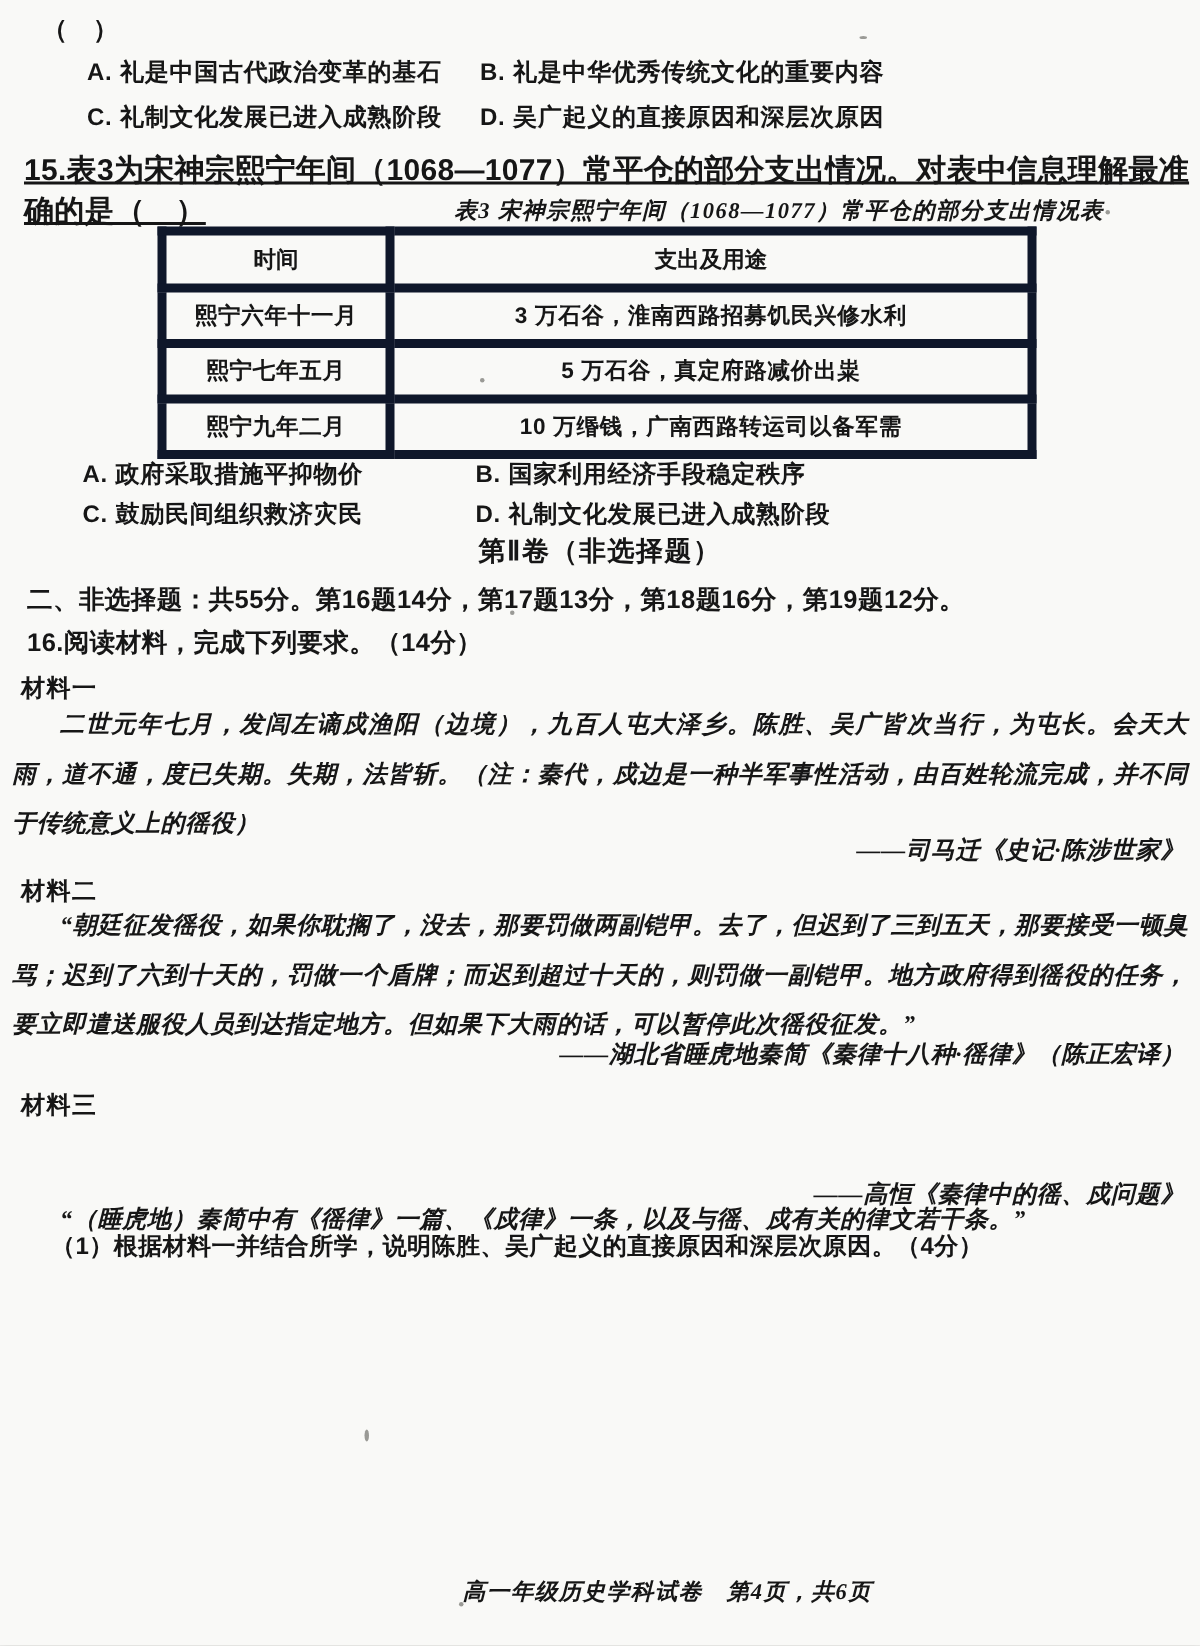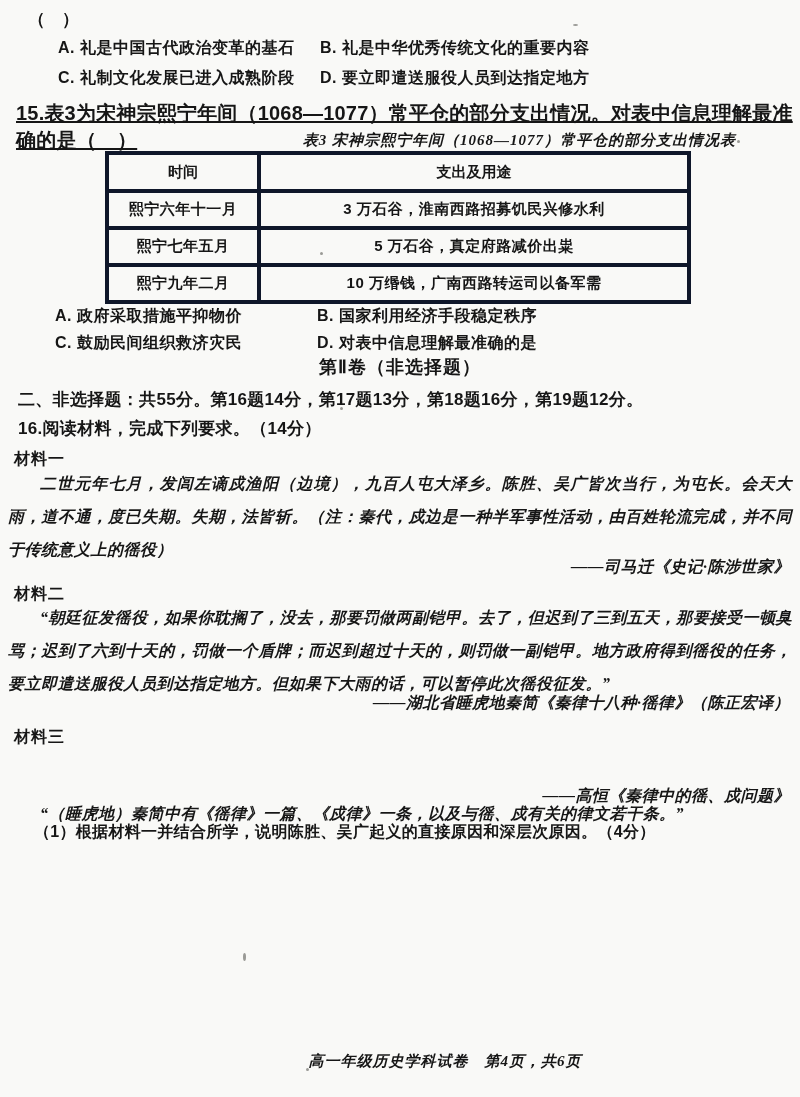--- a/index.html
+++ b/index.html
@@ -25,21 +25,21 @@
   .stem15 { font-size:20px; letter-spacing:.2px;text-decoration:underline; }
 
   .tbl-title { width:736px; text-align:right; font-size:15px; letter-spacing:1px; }
   table.exam {
     position:absolute; left:105px; top:151px;
     width:586px;
     border-collapse:collapse;
     table-layout:fixed;
   }
   table.exam td, table.exam th {
-    border:4px solid #0f172a;
+    border:6px solid #0f172a;
     text-align:center;
     vertical-align:middle;
     font-size:15px;
     padding:0 4px;
   }
   table.exam col.c1 { width:152px; }
   table.exam tr { height:37px; }
   table.exam tr.hd { height:38px; }
   .cell { font-family:"Liberation Sans", sans-serif; font-weight:600; letter-spacing:.5px; }
   .cellhd { font-family:"Liberation Sans", sans-serif; font-weight:700; }
@@ -68,21 +68,21 @@
 <div class="page">
 
   <div class="abs hei" style="left:28px; top:8px; font-size:17px;">（　）</div>
 
   <div class="opt-row hei" style="left:58px; top:38px;">
     <span class="opt-a">A. 礼是中国古代政治变革的基石</span>
     <span class="opt-b">B. 礼是中华优秀传统文化的重要内容</span>
   </div>
   <div class="opt-row hei" style="left:58px; top:68px;">
     <span class="opt-a">C. 礼制文化发展已进入成熟阶段</span>
-    <span class="opt-b">D. 要立即遣送服役人员到达指定地方</span>
+    <span class="opt-b">D. 吴广起义的直接原因和深层次原因</span>
   </div>
 
   <div class="abs hei stem15" style="left:16px; top:100px; width:778px;">15.表3为宋神宗熙宁年间（1068—1077）常平仓的部分支出情况。对表中信息理解最准确的是（　）</div>
 
   <div class="abs kai tbl-title" style="left:0; top:131px;">表3 宋神宗熙宁年间（1068—1077）常平仓的部分支出情况表</div>
 
   <table class="exam">
     <colgroup>
         <col class="c1">
         <col>
@@ -106,21 +106,21 @@
     </tr>
   </tbody>
     </table>
 
   <div class="opt-row hei" style="left:55px; top:306px;">
     <span class="opt-a">A. 政府采取措施平抑物价</span>
     <span class="opt-b">B. 国家利用经济手段稳定秩序</span>
   </div>
   <div class="opt-row hei" style="left:55px; top:333px;">
     <span class="opt-a">C. 鼓励民间组织救济灾民</span>
-    <span class="opt-b">D. 对表中信息理解最准确的是</span>
+    <span class="opt-b">D. 礼制文化发展已进入成熟阶段</span>
   </div>
 
   <div class="abs hei sec-title" style="left:0; top:355px;">第Ⅱ卷（非选择题）</div>
   <div class="abs hei instr" style="left:18px; top:388px; width:776px;">二、非选择题：共55分。第16题14分，第17题13分，第18题16分，第19题12分。</div>
 
   <div class="abs hei q16stem" style="left:18px; top:417px;">16.阅读材料，完成下列要求。（14分）</div>
 
   <div class="abs hei mlabel" style="left:14px; top:449px;">材料一</div>
   <div class="abs kai mpara" style="left:8px; top:467px;">二世元年七月，发闾左谪戍渔阳（边境），九百人屯大泽乡。陈胜、吴广皆次当行，为屯长。会天大雨，道不通，度已失期。失期，法皆斩。（注：秦代，戍边是一种半军事性活动，由百姓轮流完成，并不同于传统意义上的徭役）</div>
   <div class="abs kai msource" style="left:8px; top:557px; padding-right:22px;">——司马迁《史记·陈涉世家》</div>

